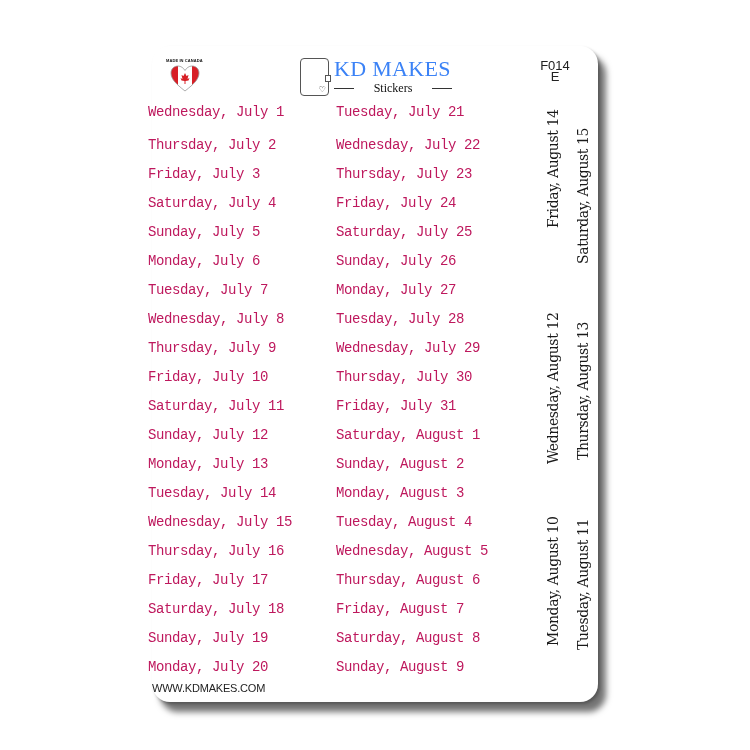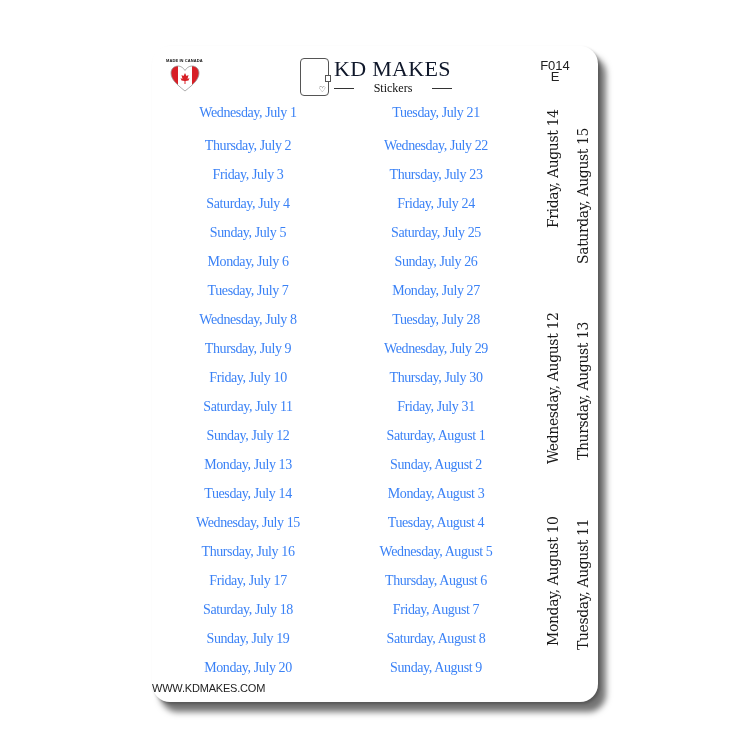--- a/index.html
+++ b/index.html
@@ -5,27 +5,27 @@
   html,body{margin:0;padding:0;}
   body{width:750px;height:750px;background:#ffffff;position:relative;overflow:hidden;font-family:"DejaVu Serif",serif;}
   .sheet{position:absolute;left:152px;top:46px;width:446px;height:656px;background:#fff;border-radius:18px;
     box-shadow:8px 10px 6px rgba(0,0,0,0.55), 2px 2px 3px rgba(0,0,0,0.25);}
   .badge{position:absolute;left:14px;top:12px;width:40px;height:36px;}
   .badge .mic{font-family:"Liberation Sans",sans-serif;font-size:4px;font-weight:bold;color:#111;letter-spacing:0.1px;white-space:nowrap;}
   .logo{position:absolute;left:148px;top:10px;width:160px;height:44px;}
   .logo .frame{position:absolute;left:0;top:2px;width:27px;height:36px;border:1.5px solid #555;border-radius:4px;}
   .logo .frame .clip{position:absolute;right:-3px;top:16px;width:4px;height:5px;border:1px solid #555;background:#fff;}
   .logo .frame .heart{position:absolute;right:2px;bottom:1px;font-size:8px;color:#333;line-height:8px;}
-  .logo .title{position:absolute;left:34px;top:0px;font-family:"Liberation Serif",serif;font-size:22px;color:#0f172a;white-space:nowrap;letter-spacing:0.3px;}
+  .logo .title{position:absolute;left:34px;top:0px;font-family:"Liberation Serif",serif;font-size:22px;color:#3b82f6;white-space:nowrap;letter-spacing:0.3px;}
   .logo .sub{position:absolute;left:34px;top:25px;width:118px;display:flex;align-items:center;font-family:"Liberation Serif",serif;font-size:12px;color:#111;gap:18px;}
   .logo .sub .ln{flex:1;height:1px;background:#333;}
   .logo .sub span.t{padding:0 2px;}
   .code{position:absolute;left:388px;top:14px;width:30px;text-align:center;font-family:"Liberation Sans",sans-serif;font-size:13px;color:#222;line-height:11px;}
   .col{position:absolute;top:52px;width:200px;}
-  .col .item{height:29px;line-height:29px;text-align:center;font-family:Liberation Serif, serif;font-size:14px;color:#3b82f6;white-space:nowrap;letter-spacing:-0.4px;}
+  .col .item{height:29px;line-height:29px;text-align:left;font-family:Liberation Mono, monospace;font-size:14px;color:#be185d;white-space:nowrap;letter-spacing:-0.4px;}
   .col1{left:-4px;}
   .col2{left:184px;}
   .vert{position:absolute;font-family:"DejaVu Serif",serif;font-size:14px;color:#1a1a1a;white-space:nowrap;letter-spacing:-0.4px;
     transform:rotate(-90deg);transform-origin:left top;}
   .footer{position:absolute;left:0;width:100%;top:636px;text-align:left;font-family:"Liberation Sans",sans-serif;font-size:11px;color:#222;letter-spacing:-0.2px;}
 </style>
 </head>
 <body>
 
 <div class="sheet">

